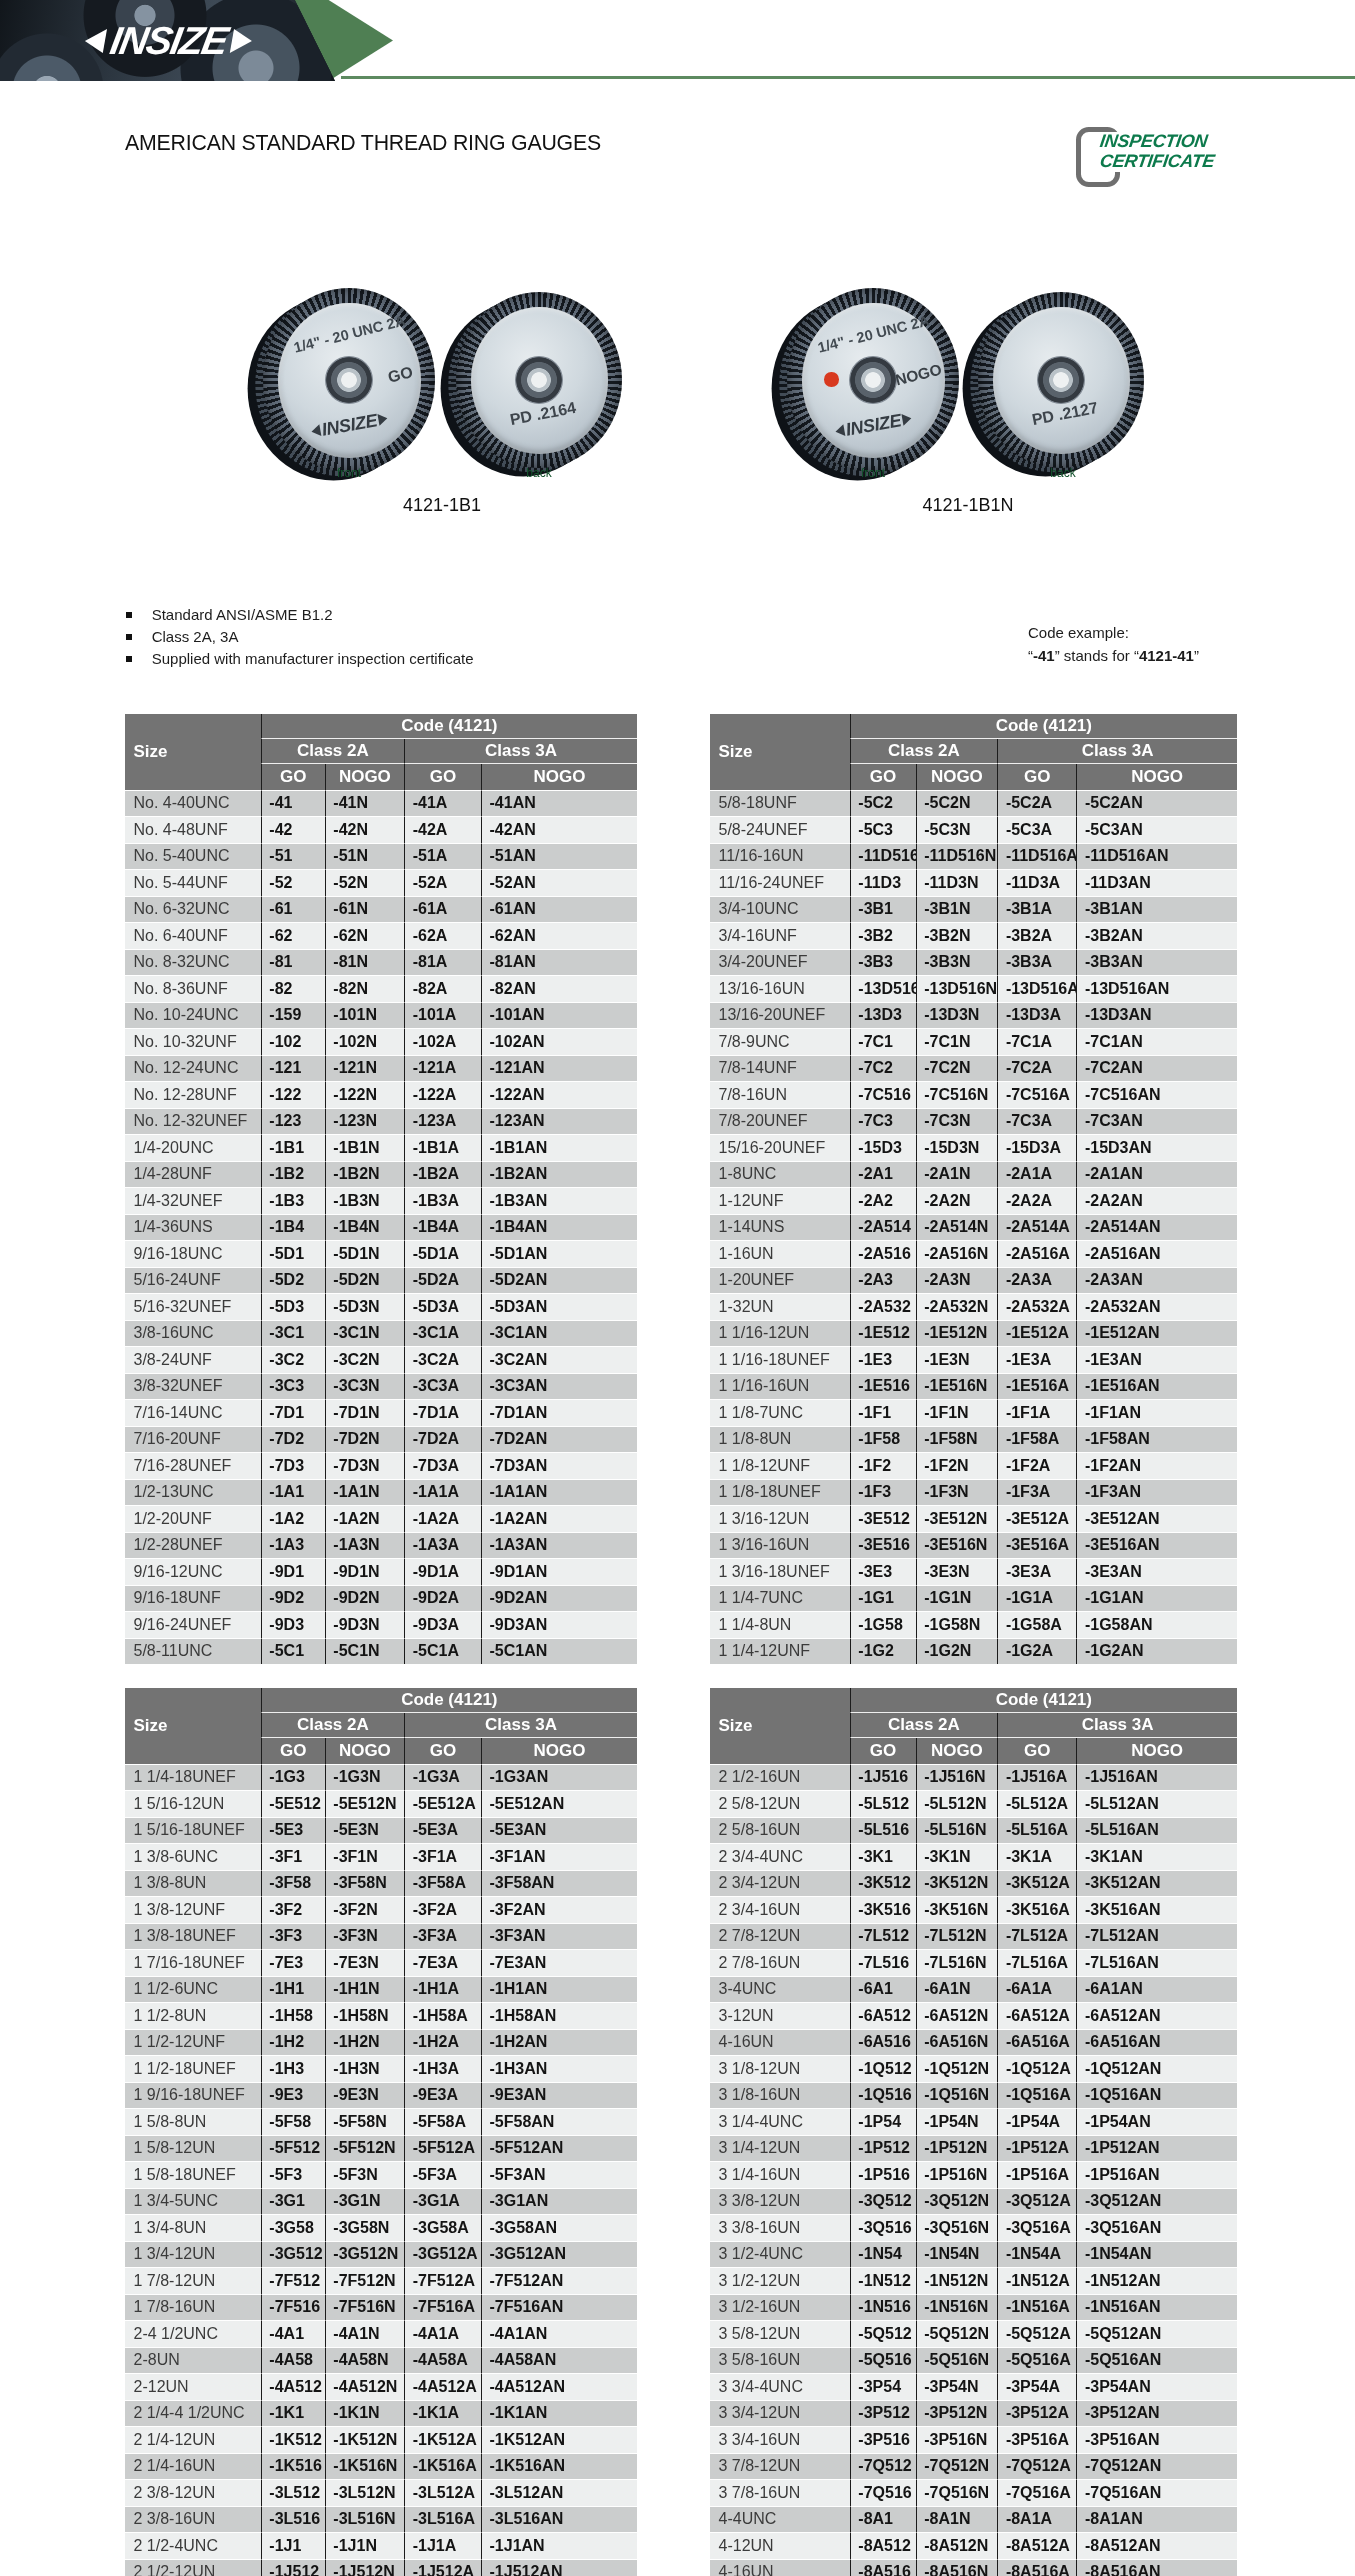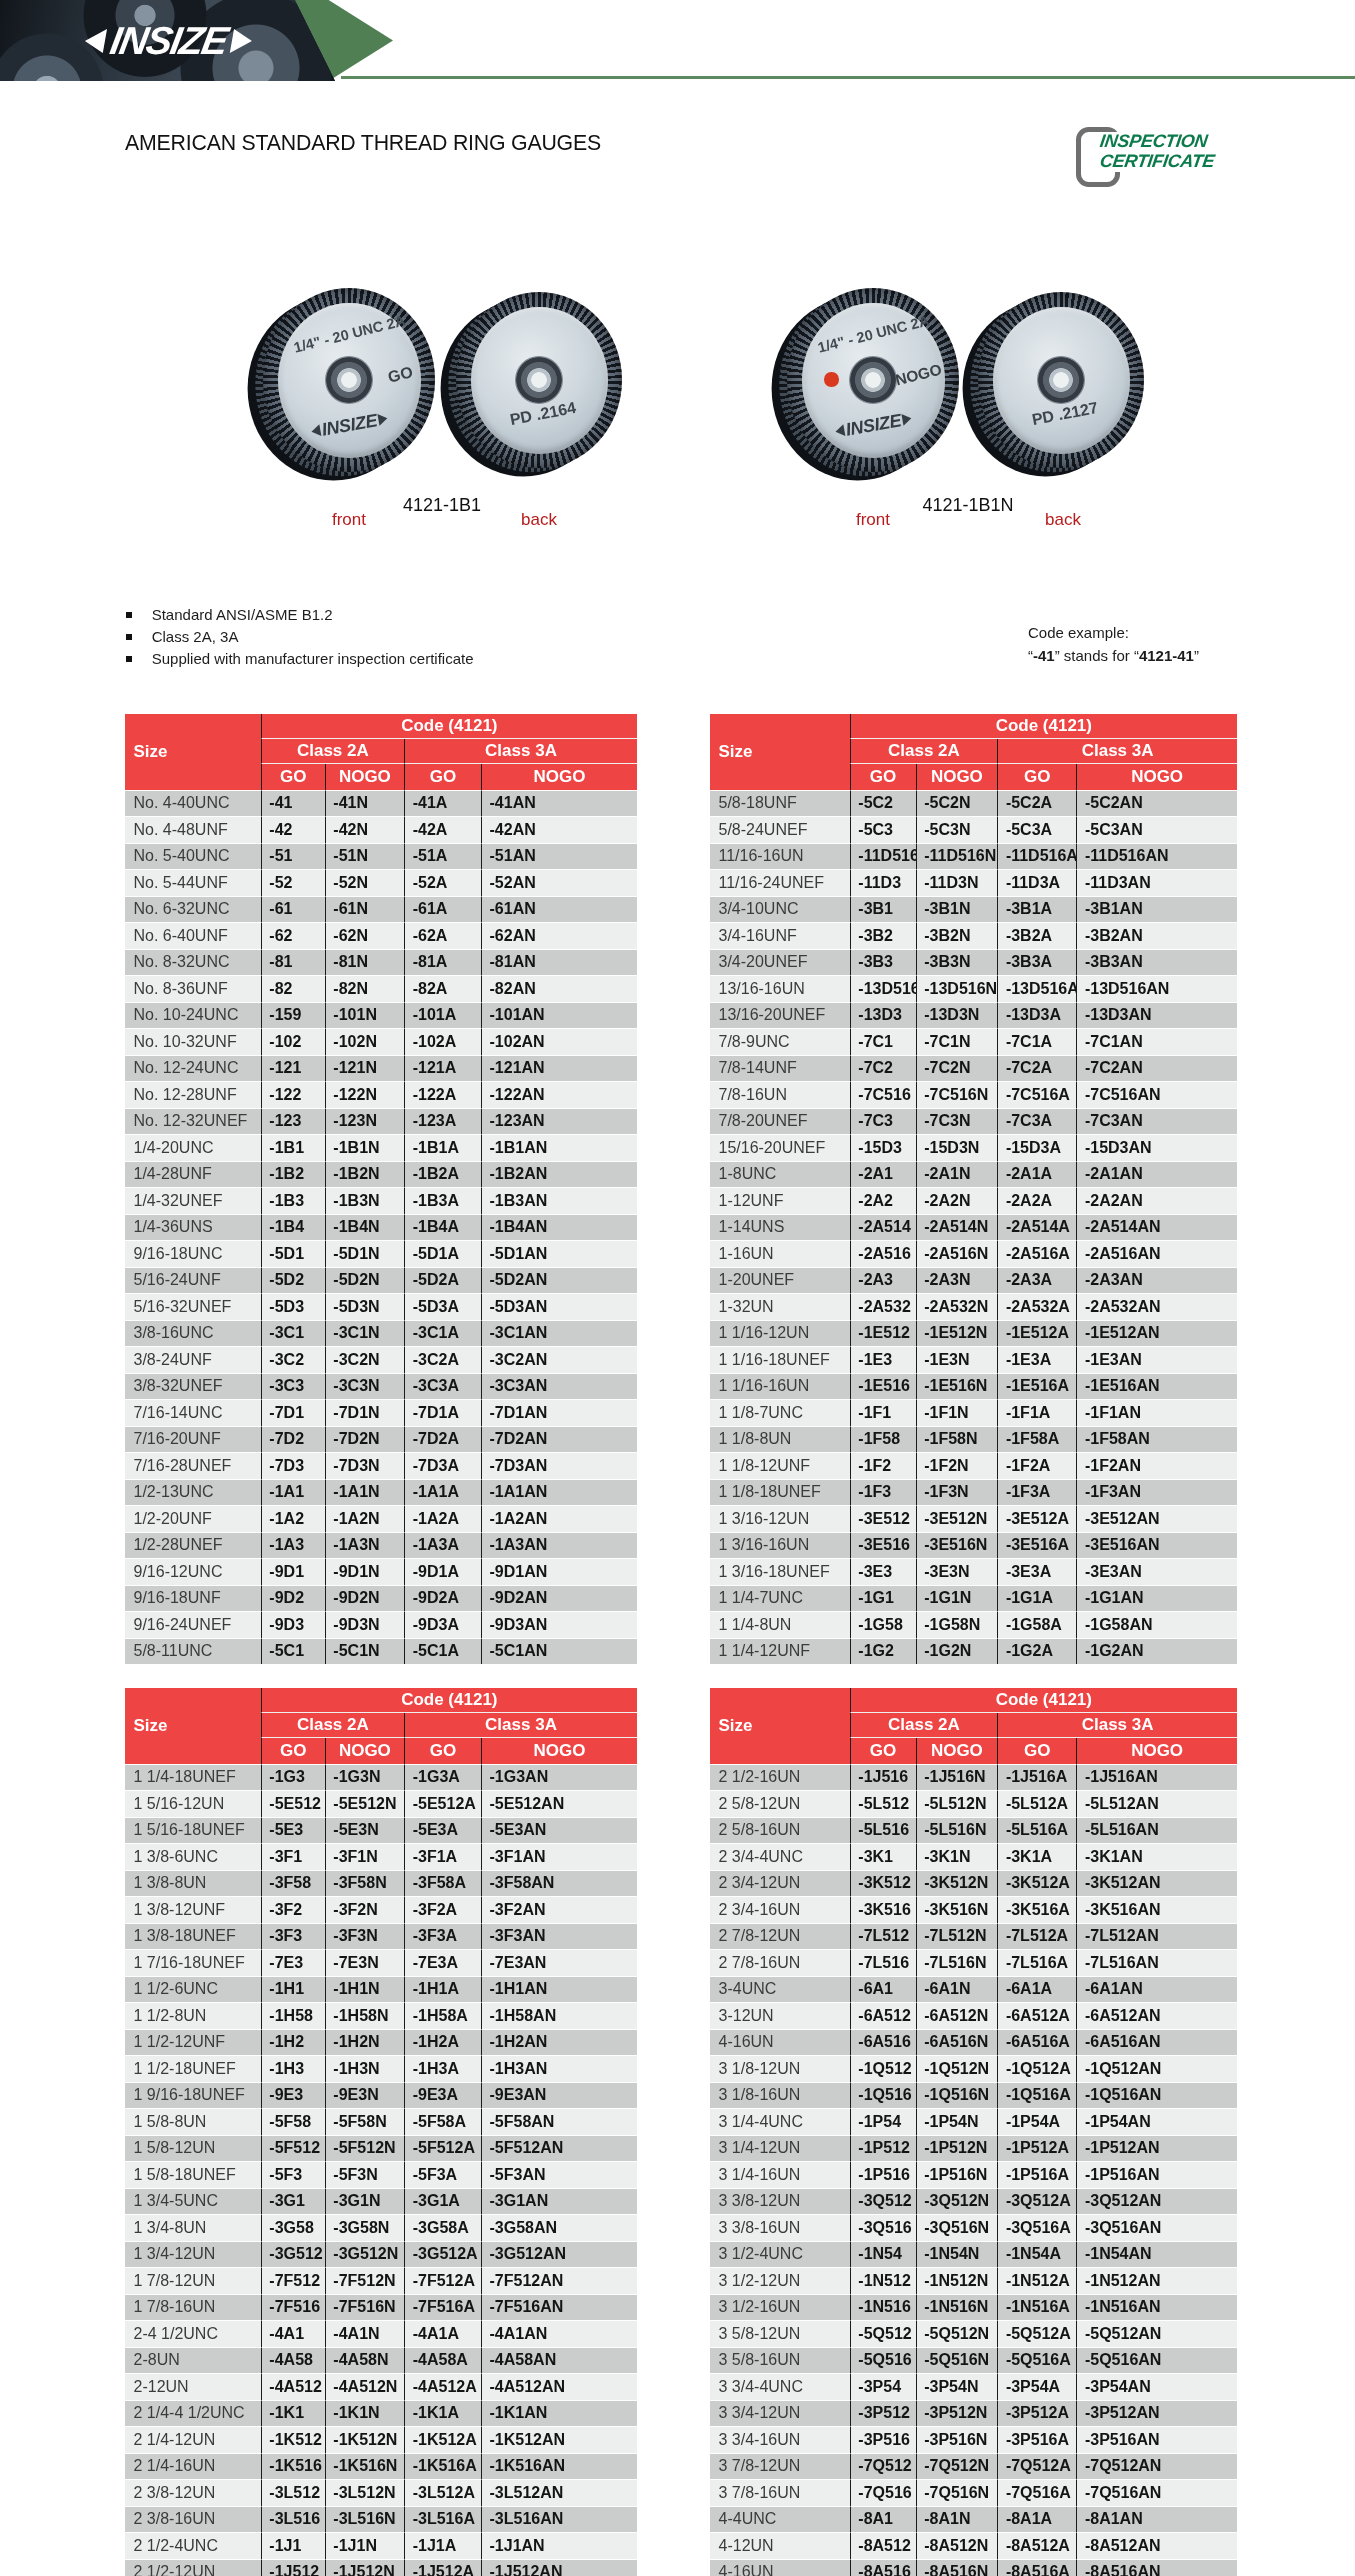--- a/index.html
+++ b/index.html
@@ -53,36 +53,36 @@
   .m-top{position:absolute;left:0;right:0;top:15%;text-align:center;transform:rotate(-14deg);
         font-weight:700;font-size:14.5px;color:#434b52;white-space:nowrap;}
   .m-side{position:absolute;right:5%;top:41%;transform:rotate(-14deg);font-weight:700;font-size:16px;color:#3a4147;}
   .m-logo{position:absolute;left:0;right:0;bottom:14%;text-align:center;transform:rotate(-10deg);
         font-style:italic;font-weight:700;font-size:18px;color:#353c43;letter-spacing:-0.4px;white-space:nowrap;}
   .gtri-l{border-top:6px solid transparent;border-bottom:6px solid transparent;border-right:9.4px solid #353c43;margin-right:1.7px;}
   .gtri-r{border-top:6px solid transparent;border-bottom:6px solid transparent;border-left:9.4px solid #353c43;margin-left:1.7px;}
   .m-dot{position:absolute;left:16%;top:45%;width:14.5px;height:14.5px;border-radius:50%;background:#d8391f;}
   .m-pd{position:absolute;left:10%;right:4%;bottom:21%;text-align:center;transform:rotate(-11deg);
         font-weight:700;font-size:16px;color:#3f464d;white-space:nowrap;}
-  .img-label{position:absolute;width:128px;text-align:center;font-size:17px;color:#b91c1c;margin-top:44px;}
+  .img-label{position:absolute;width:128px;text-align:center;font-size:12px;color:#14532d;}
   .pair-caption{position:absolute;width:188px;text-align:center;font-size:18px;font-weight:400;color:#111;}
 
   
   .notes{position:absolute;left:126px;top:607px;}
   .note{display:flex;align-items:flex-start;margin-bottom:6px;font-size:15px;color:#1d1d1d;line-height:16px;gap:12px;}
   .note .sq{width:6px;height:6px;background:#111;margin:5.1px 7.7px 0 0;flex:0 0 auto;}
   .code-example{position:absolute;left:1028px;top:621px;font-size:15px;color:#1d1d1d;line-height:23px;}
   .code-example b{font-weight:700;}
 
   
   .tbl{position:absolute;}
   .tbl table{border-collapse:separate;border-spacing:0;width:100%;table-layout:fixed;}
   .tbl col.c-size{width:26.5%;} .tbl col.c-go{width:12.5%;} .tbl col.c-nogo{width:15.5%;}
   .tbl col.c-go3{width:15%;} .tbl col.c-nogo3{width:30.5%;}
-  .tbl th{background:#ef4444;color:#fff;font-weight:700;font-size:17px;padding:0;}
+  .tbl th{background:#737373;color:#fff;font-weight:700;font-size:17px;padding:0;}
   .tbl .h1 th,.tbl .h2 th{height:24px;border-bottom:1.7px solid #efefef;}
   .tbl .h3 th{height:25.6px;}
   .tbl th.size-h{text-align:left;padding-left:8.5px;vertical-align:middle;border-bottom:none;}
   .tbl .bl{border-left:1.7px solid #1c1c1c;}
   .tbl td{height:23.5px;border-top:1.7px solid #fff;font-size:16px;vertical-align:middle;
         white-space:nowrap;overflow:hidden;}
   .tbl td.sz{color:#3b3b3b;padding-left:8.5px;}
   .tbl td.cd{color:#141414;font-weight:700;padding-left:7.7px;}
   .tbl tbody tr:nth-child(odd) td{background:#cbcdcd;}
   .tbl tbody tr:nth-child(even) td{background:#edefef;}

